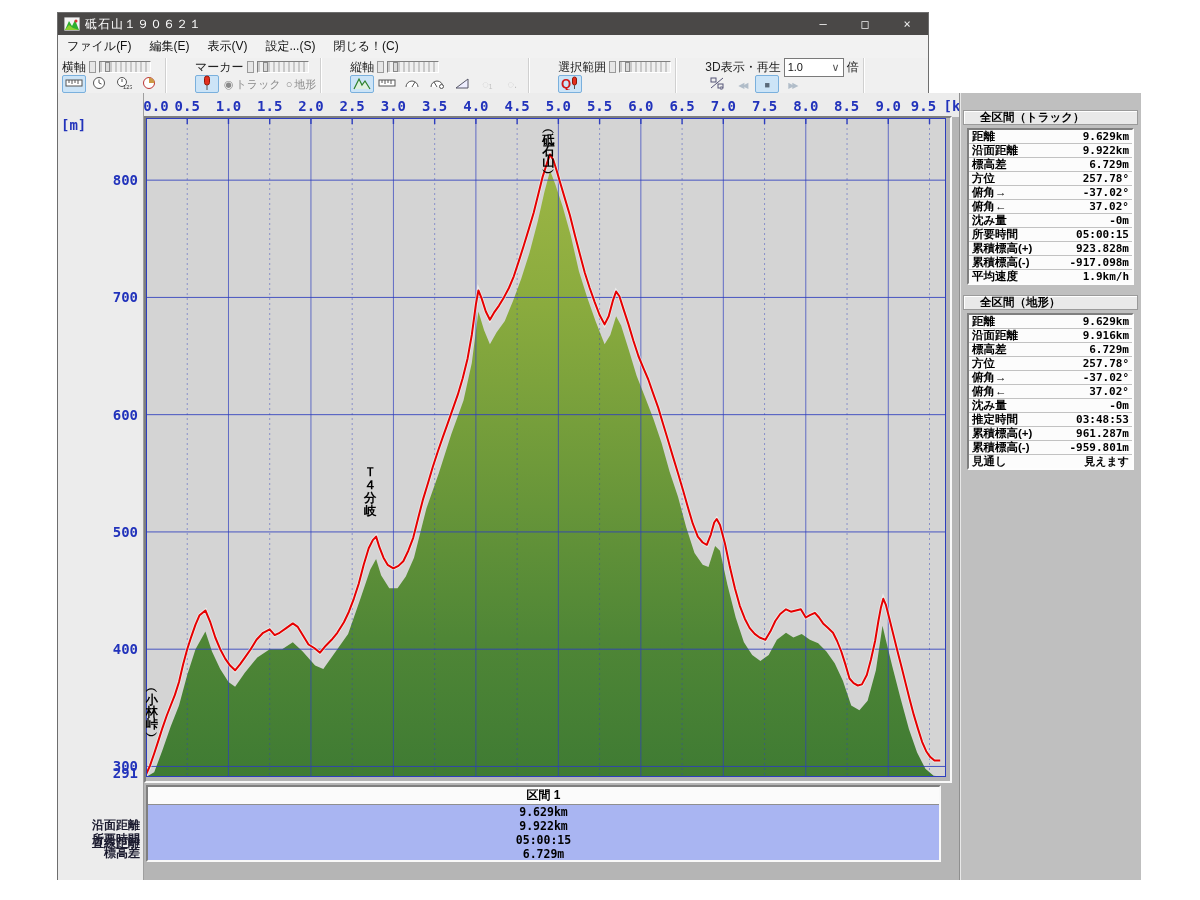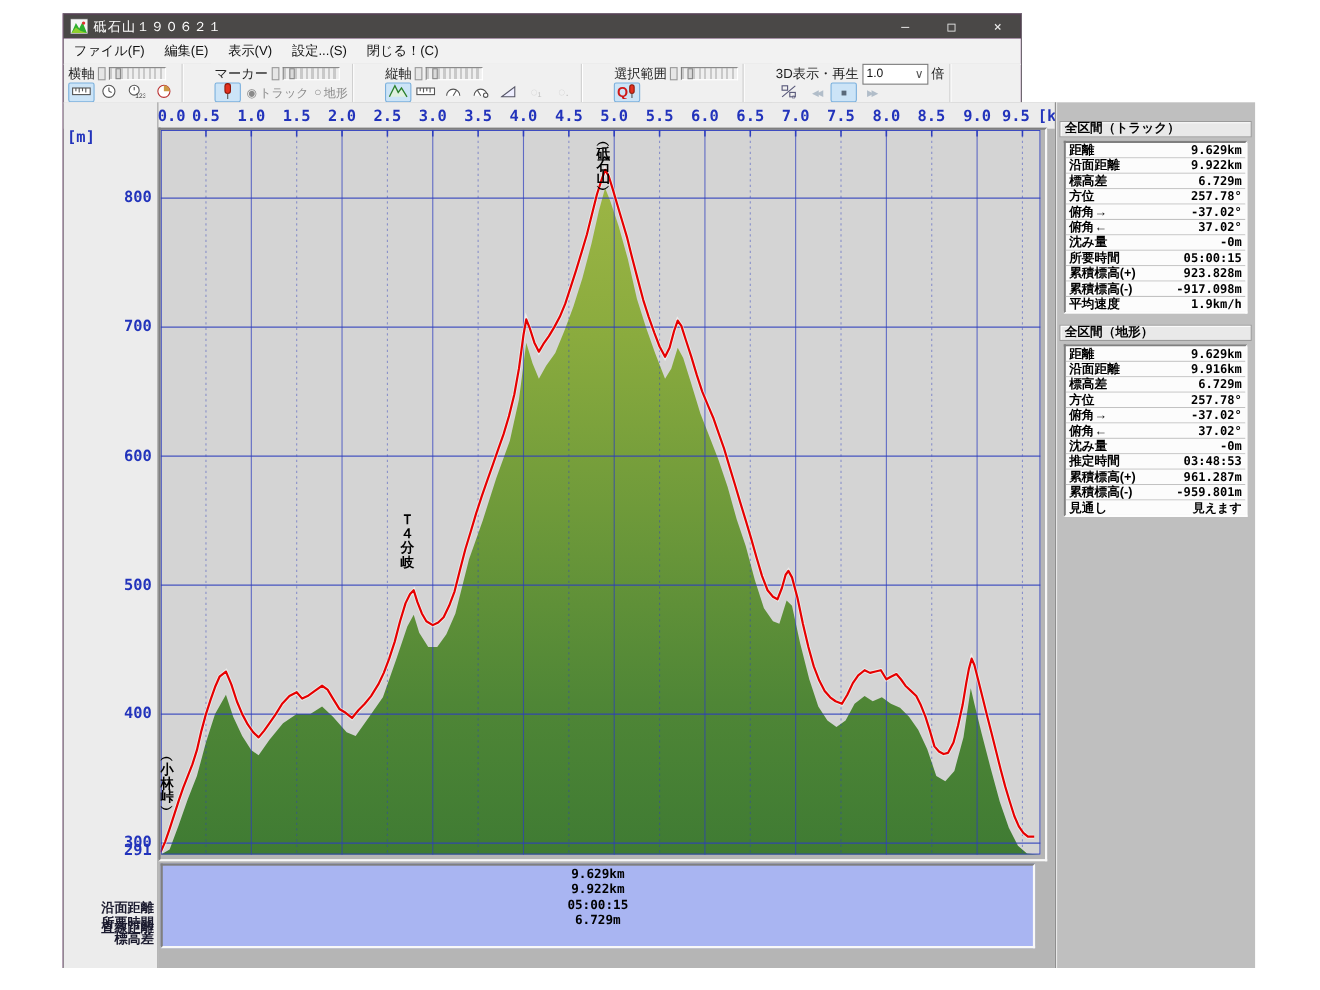--- a/index.html
+++ b/index.html
@@ -57,21 +57,21 @@
     display:flex;align-items:center;justify-content:center;font-weight:bold;color:#000;}
   .section-row{height:14px;display:flex;align-items:center;justify-content:center;
     font-weight:bold;color:#000;font-family:"DejaVu Sans Mono","Liberation Mono",monospace;font-size:11.5px;}
   .bottom-label{position:absolute;left:0;width:82px;text-align:right;font-weight:bold;color:#1a1a2e;
     font-size:12px;height:14px;line-height:14px;}
   
   #right-panel{position:absolute;left:901px;top:80px;width:182px;height:787px;background:#bfbfbf;
     border-left:1px solid #8f8f8f;box-shadow:inset 1px 0 0 #e8e8e8;box-sizing:border-box;font-size:11.5px;}
   .rp-header{position:absolute;left:3px;width:175px;height:15px;background:#e9e9e9;
     border:1px solid #9a9a9a;box-shadow:inset 1px 1px 0 #fff;box-sizing:border-box;
-    padding-left:4px;font-weight:bold;color:#000;line-height:13px;}
+    padding-left:16px;font-weight:bold;color:#000;line-height:13px;}
   .rp-table{position:absolute;left:7px;width:167px;background:#f2f2f2;box-sizing:border-box;
     border-top:2px solid #7f7f7f;border-left:2px solid #7f7f7f;border-bottom:2px solid #fdfdfd;border-right:2px solid #fdfdfd;}
   .rp-row{height:13px;display:flex;align-items:center;border-bottom:1px solid #c2c2c2;
     background:#fcfcfc;}
   .rp-row:last-child{border-bottom:none;}
   .rp-label{flex:0 0 76px;padding-left:3px;font-weight:bold;color:#000;white-space:nowrap;overflow:hidden;}
   .rp-value{flex:1;text-align:right;padding-right:3px;font-weight:bold;color:#000;
     font-family:"DejaVu Sans Mono","Liberation Mono",monospace;font-size:11px;white-space:nowrap;}
 </style>
 </head>
@@ -347,20 +347,21 @@
             <g>
               <text x="402.47422680412376" y="14.690391459074732" text-anchor="middle" font-size="12.5" font-weight="bold" fill="#000" font-family="&quot;Liberation Sans&quot;,&quot;DejaVu Sans&quot;,sans-serif">︵</text>
               <text x="402.47422680412376" y="25.690391459074732" text-anchor="middle" font-size="12.5" font-weight="bold" fill="#000" font-family="&quot;Liberation Sans&quot;,&quot;DejaVu Sans&quot;,sans-serif">砥</text>
               <text x="402.47422680412376" y="36.69039145907473" text-anchor="middle" font-size="12.5" font-weight="bold" fill="#000" font-family="&quot;Liberation Sans&quot;,&quot;DejaVu Sans&quot;,sans-serif">石</text>
               <text x="402.47422680412376" y="47.69039145907473" text-anchor="middle" font-size="12.5" font-weight="bold" fill="#000" font-family="&quot;Liberation Sans&quot;,&quot;DejaVu Sans&quot;,sans-serif">山</text>
               <text x="402.47422680412376" y="58.69039145907473" text-anchor="middle" font-size="12.5" font-weight="bold" fill="#000" font-family="&quot;Liberation Sans&quot;,&quot;DejaVu Sans&quot;,sans-serif">︶</text>
             </g>
           </svg>
       </div>
       <div id="section-box">
+        <div id="section-header">区間 1</div>
         <div id="section-rows">
             <div class="section-row">9.629km</div>
             <div class="section-row">9.922km</div>
             <div class="section-row">05:00:15</div>
             <div class="section-row">6.729m</div>
           </div>
       </div>
     <div class="axis-label" style="left: 85px; top: 5px; width: 26px; text-align: center;">0.0</div>
         <div class="axis-label" style="left: 116.237px; top: 5px; width: 26px; text-align: center;">0.5</div>
         <div class="axis-label" style="left: 157.474px; top: 5px; width: 26px; text-align: center;">1.0</div>

